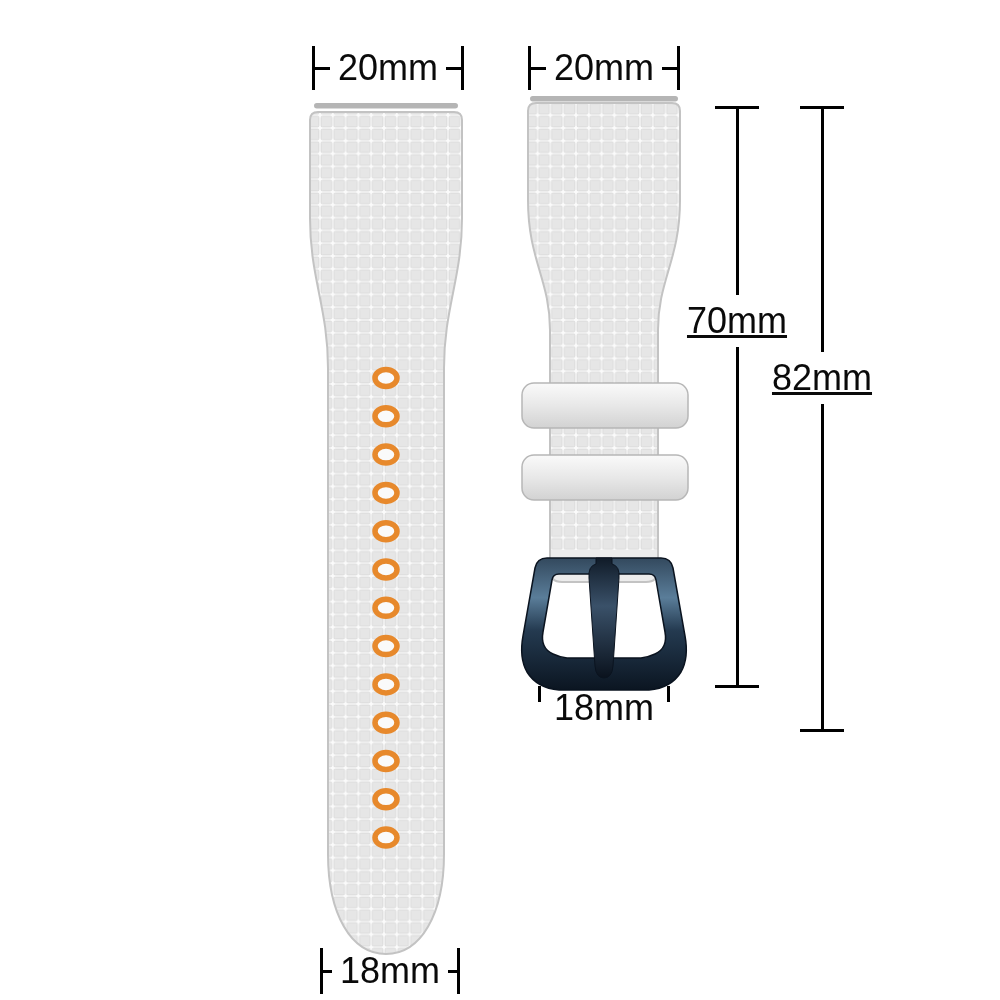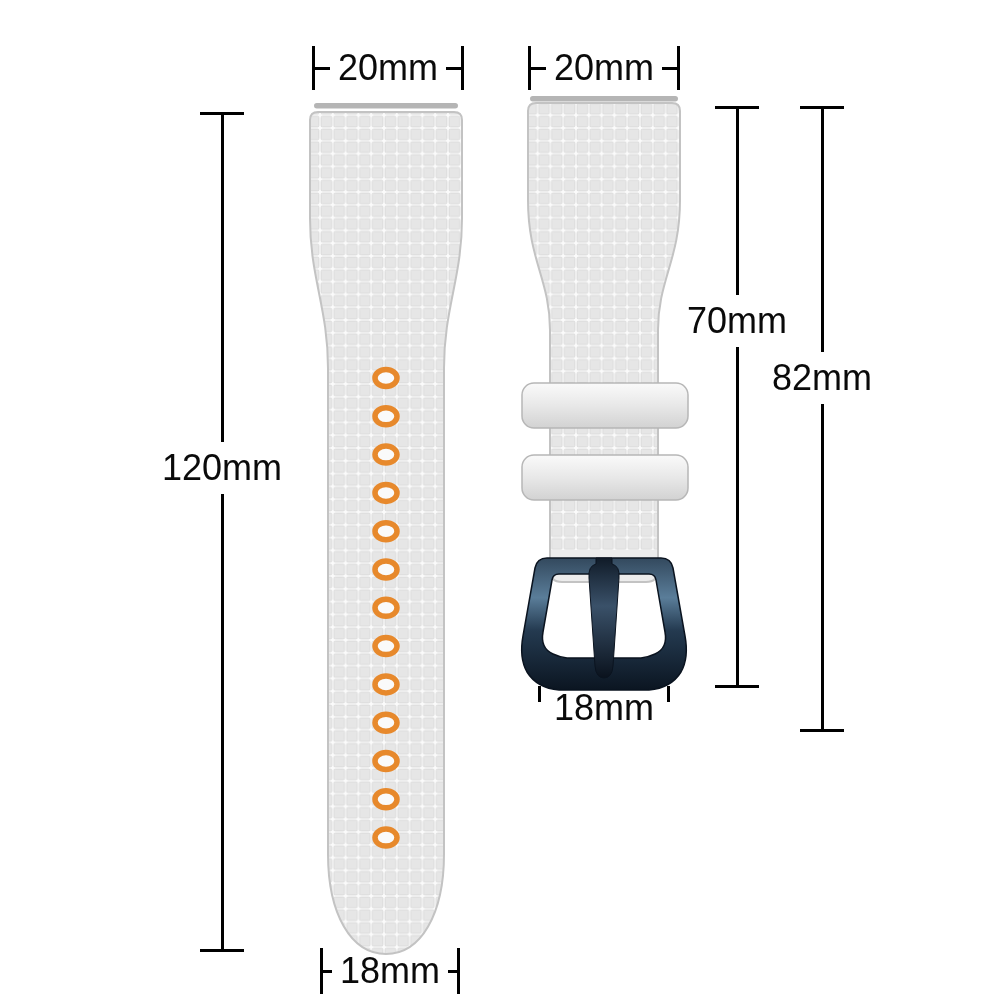--- a/index.html
+++ b/index.html
@@ -25,21 +25,21 @@
   
   .dim-h { position: absolute; display: flex; align-items: center; height: 44px; }
   .dim-h .tick { width: 3px; height: 100%; background: #000; flex: 0 0 auto; }
   .dim-h .line { flex: 1 1 auto; height: 3px; background: #000; }
   .dim-h .dim-label { padding: 0 8px; }
 
   
   .dim-v { position: absolute; display: flex; flex-direction: column; align-items: center; width: 44px; }
   .dim-v .tick { height: 3px; width: 100%; background: #000; flex: 0 0 auto; }
   .dim-v .line { width: 3px; background: #000; }
-  .dim-v .dim-label { padding: 8px 0; }
+  .dim-v .dim-label { padding: 8px 0; text-decoration: underline; }
 
   
   .dim-bracket { position: absolute; }
   .dim-bracket .bar { height: 3px; width: 100%; background: #000; }
   .dim-bracket .tick-l, .dim-bracket .tick-r { position: absolute; top: 0; width: 3px; height: 16px; background: #000; }
   .dim-bracket .tick-l { left: 0; }
   .dim-bracket .tick-r { right: 0; }
   .dim-bracket .dim-label { display: block; text-align: center; margin-top: 4px; }
 </style>
 </head>
@@ -123,27 +123,20 @@
   </div>
 
   <div class="dim-h" style="left:528px; top:46px; width:152px;">
     <span class="tick"></span>
     <span class="line"></span>
     <span class="dim-label">20mm</span>
     <span class="line"></span>
     <span class="tick"></span>
   </div>
 
-  <div class="dim-v" style="left:200px; top:112px; height:840px;">
-    <span class="tick"></span>
-    <span class="line" style="flex:0.72"></span>
-    <span class="dim-label">120mm</span>
-    <span class="line" style="flex:1"></span>
-    <span class="tick"></span>
-  </div>
 
   <div class="dim-v" style="left:715px; top:106px; height:582px;">
     <span class="tick"></span>
     <span class="line" style="flex:0.55"></span>
     <span class="dim-label">70mm</span>
     <span class="line" style="flex:1"></span>
     <span class="tick"></span>
   </div>
 
   <div class="dim-v" style="left:800px; top:106px; height:626px;">

